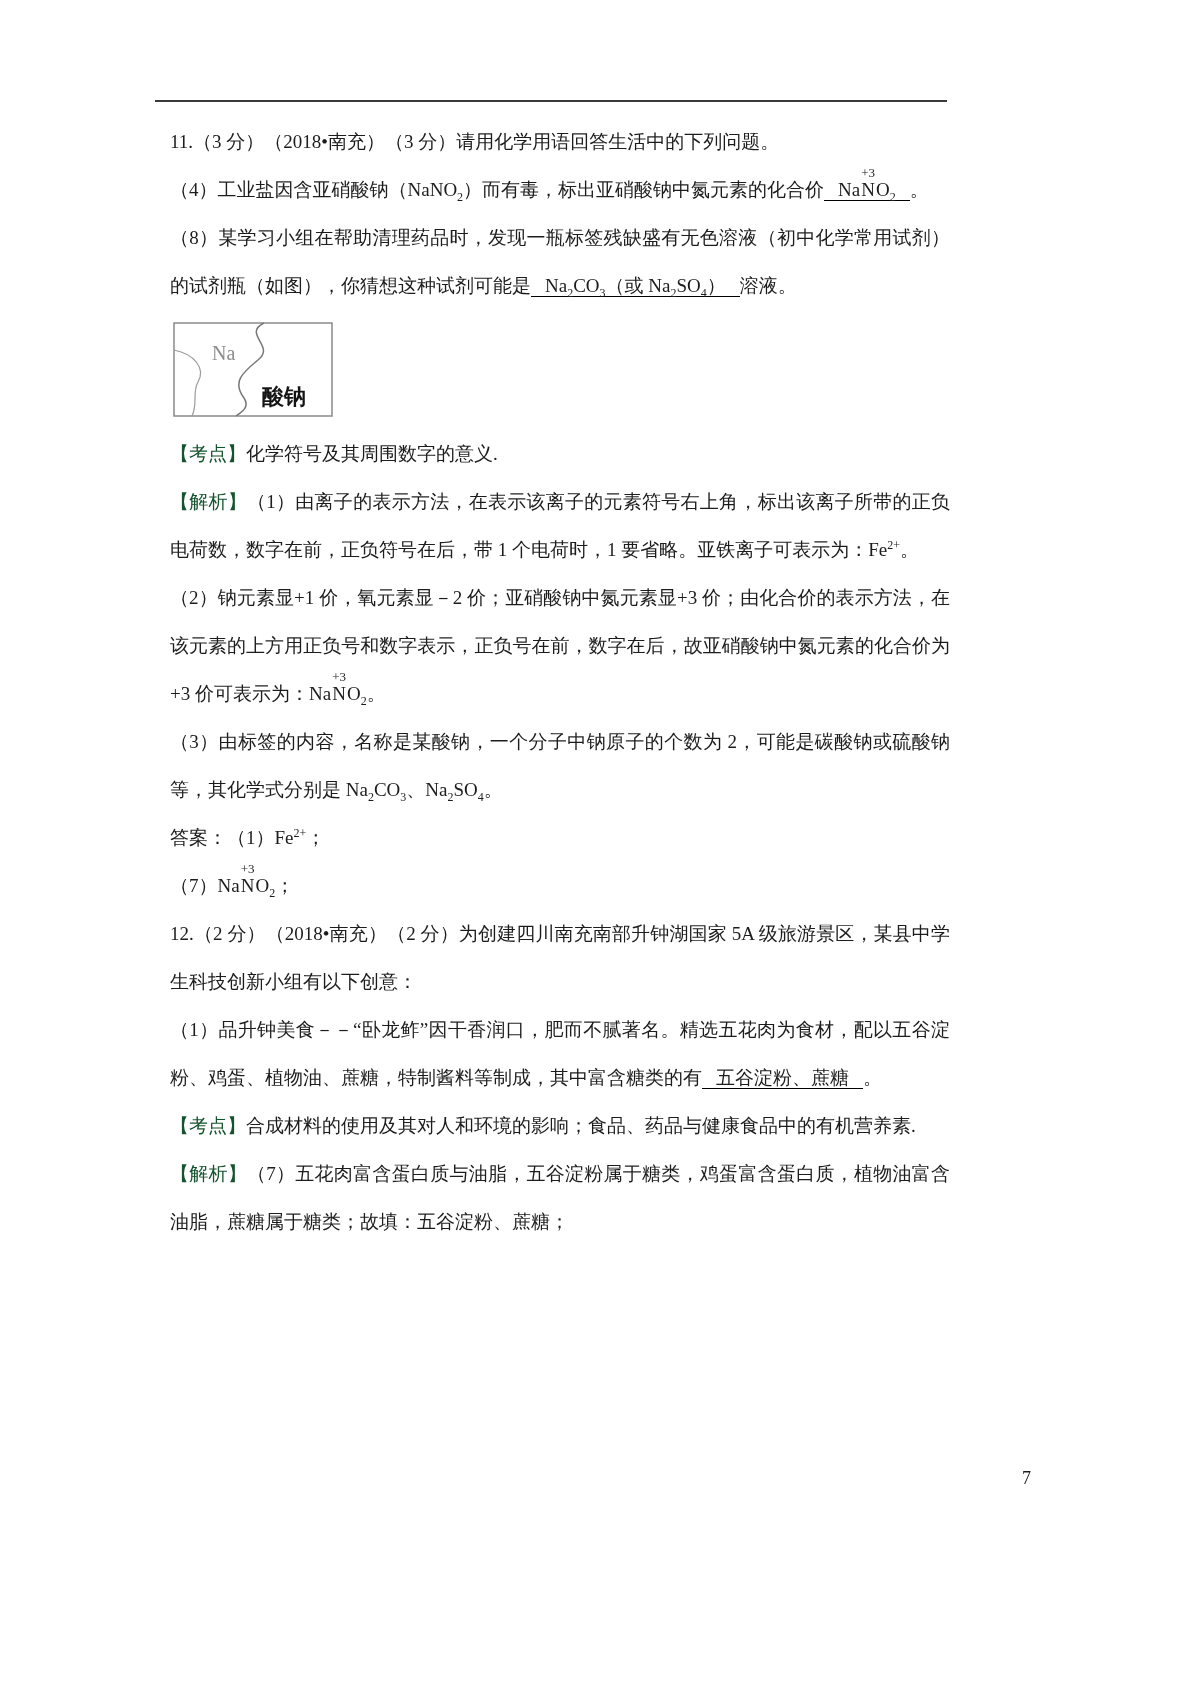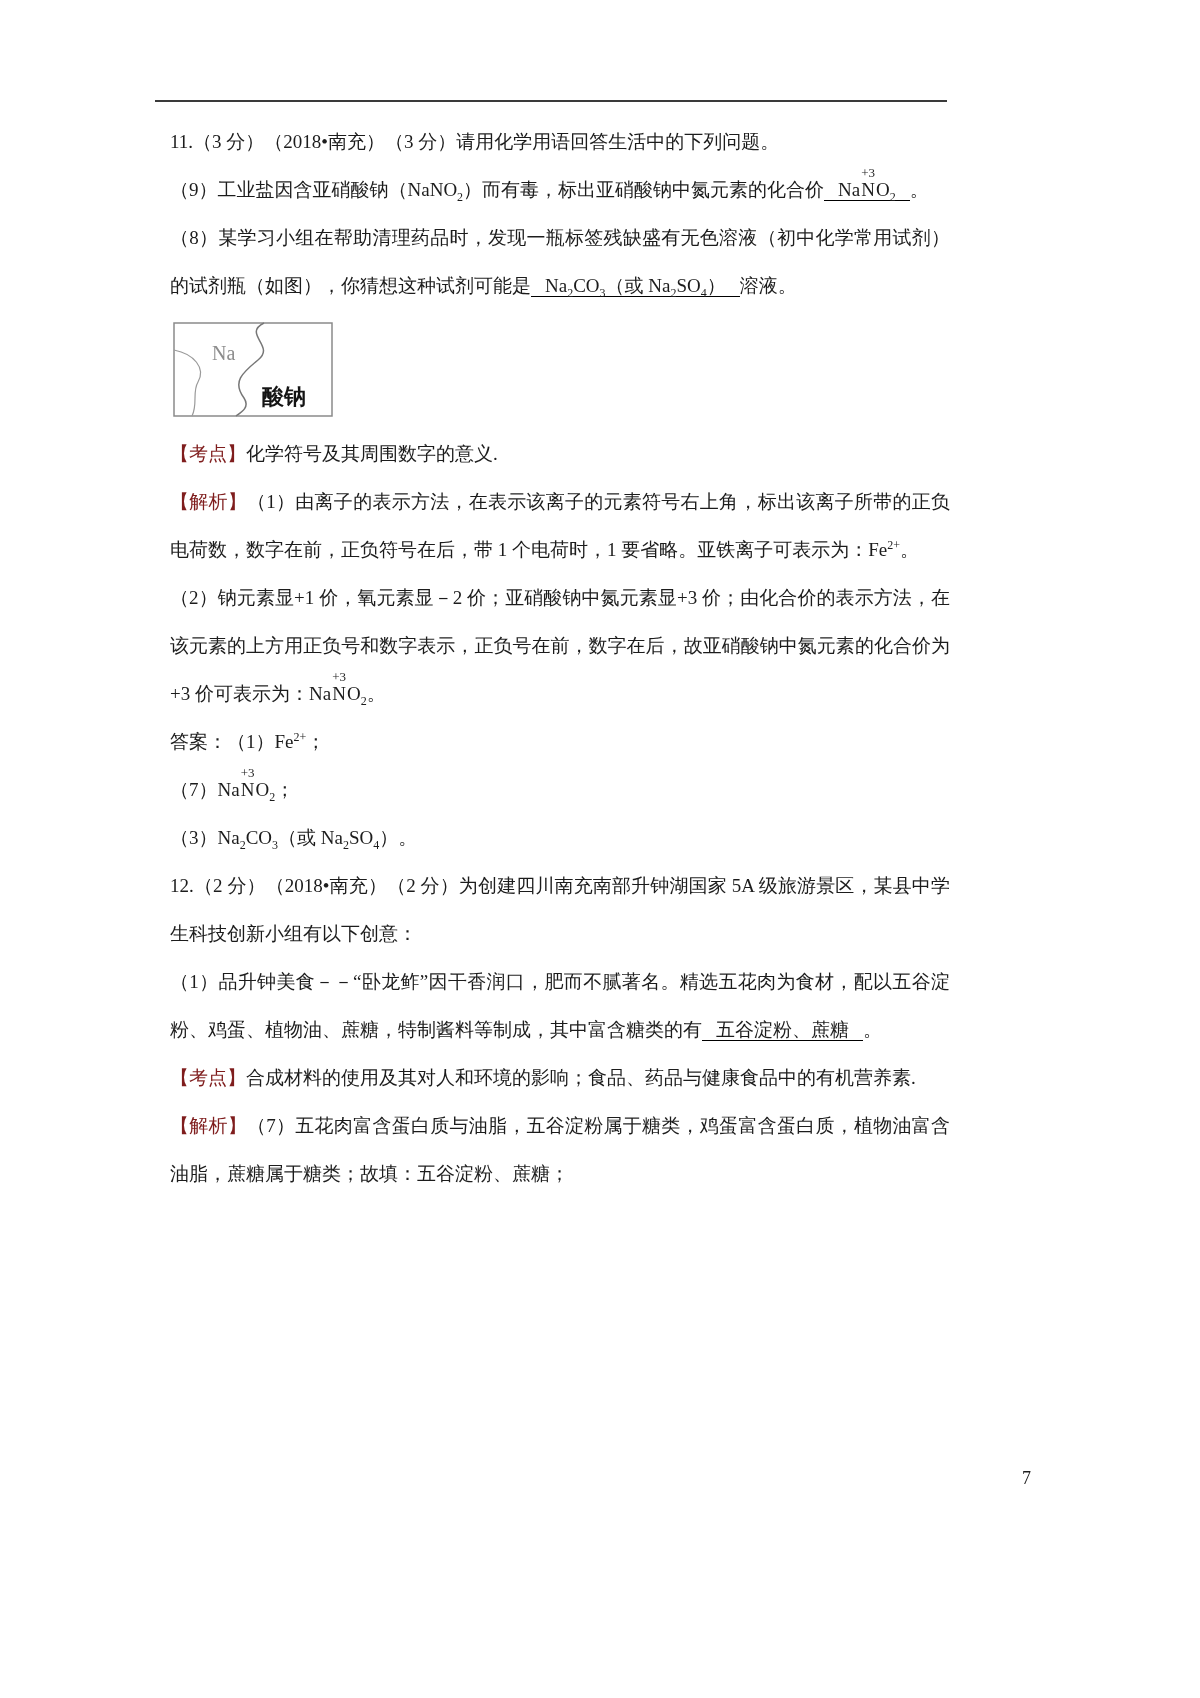--- a/index.html
+++ b/index.html
@@ -43,21 +43,21 @@
     white-space:nowrap;
   }
   .vstack{
     display:inline-block;
     text-align:center;
     line-height:1.05;
     margin:0 1px;
   }
   .vstack .v{display:block;font-size:13px;}
   .vstack .e{display:block;font-size:19px;}
-  .tag{color:#7f1d1d;}
+  .tag{color:#14532d;}
   .label-figure{
     margin:10px 0 6px 2px;
     height:104px;
   }
   .page-number{
     position:absolute;
     left:1022px;
     top:1468px;
     font-size:18px;
   }
@@ -66,46 +66,46 @@
 <body>
 
 <div class="page">
   <div class="top-rule"></div>
 
   <div class="content">
 
     <p>11.（3 分）（2018•南充）（3 分）请用化学用语回答生活中的下列问题。</p>
 
 
-    <p><span>（9）工业盐因含亚硝酸钠（NaNO</span><sub>2</sub><span>）而有毒，标出亚硝酸钠中氮元素的化合价</span><span class="blank"><span>Na</span><span class="vstack"><span class="v">+3</span><span class="e">N</span></span><span>O</span><sub>2</sub></span><span>。</span></p>
+    <p><span>（4）工业盐因含亚硝酸钠（NaNO</span><sub>2</sub><span>）而有毒，标出亚硝酸钠中氮元素的化合价</span><span class="blank"><span>Na</span><span class="vstack"><span class="v">+3</span><span class="e">N</span></span><span>O</span><sub>2</sub></span><span>。</span></p>
 
     <p><span>（8）某学习小组在帮助清理药品时，发现一瓶标签残缺盛有无色溶液（初中化学常用试剂）的试剂瓶（如图），你猜想这种试剂可能是</span><span class="blank"><span>Na</span><sub>2</sub><span>CO</span><sub>3</sub><span>（或 Na</span><sub>2</sub><span>SO</span><sub>4</sub><span>）</span></span><span>溶液。</span></p>
 
     <div class="label-figure">
       <svg width="170" height="100" viewBox="0 0 170 100">
         <rect x="2" y="3" width="158" height="93" fill="#ffffff" stroke="#8a8a8a" stroke-width="1.5"></rect>
         <path d="M92,3 C70,14 104,26 86,40 C70,53 60,62 72,78 C78,87 70,92 64,96" fill="none" stroke="#777777" stroke-width="1.5"></path>
         <path d="M2,30 C22,34 34,48 26,62 C20,72 26,84 20,96" fill="none" stroke="#9a9a9a" stroke-width="1.2"></path>
         <text x="40" y="40" font-size="20" fill="#8d8d8d">Na</text>
         <text x="90" y="84" font-size="22" font-weight="bold" fill="#141414">酸钠</text>
       </svg>
     </div>
 
     <p><span class="tag">【考点】</span><span>化学符号及其周围数字的意义.</span></p>
 
     <p><span class="tag">【解析】</span><span>（1）由离子的表示方法，在表示该离子的元素符号右上角，标出该离子所带的正负电荷数，数字在前，正负符号在后，带 1 个电荷时，1 要省略。亚铁离子可表示为：Fe</span><sup>2+</sup><span>。</span></p>
 
     <p><span>（2）钠元素显+1 价，氧元素显－2 价；亚硝酸钠中氮元素显+3 价；由化合价的表示方法，在该元素的上方用正负号和数字表示，正负号在前，数字在后，故亚硝酸钠中氮元素的化合价为+3 价可表示为：Na</span><span class="vstack"><span class="v">+3</span><span class="e">N</span></span><span>O</span><sub>2</sub><span>。</span></p>
 
+    <p><span>（3）由标签的内容，名称是某酸钠，一个分子中钠原子的个数为 2，可能是碳酸钠或硫酸钠等，其化学式分别是 Na</span><sub>2</sub><span>CO</span><sub>3</sub><span>、Na</span><sub>2</sub><span>SO</span><sub>4</sub><span>。</span></p>
 
     <p><span>答案：（1）Fe</span><sup>2+</sup><span>；</span></p>
 
     <p><span>（7）Na</span><span class="vstack"><span class="v">+3</span><span class="e">N</span></span><span>O</span><sub>2</sub><span>；</span></p>
 
-    <p><span>（3）Na</span><sub>2</sub><span>CO</span><sub>3</sub><span>（或 Na</span><sub>2</sub><span>SO</span><sub>4</sub><span>）。</span></p>
 
     <p>12.（2 分）（2018•南充）（2 分）为创建四川南充南部升钟湖国家 5A 级旅游景区，某县中学生科技创新小组有以下创意：</p>
 
     <p><span>（1）品升钟美食－－“卧龙鲊”因干香润口，肥而不腻著名。精选五花肉为食材，配以五谷淀粉、鸡蛋、植物油、蔗糖，特制酱料等制成，其中富含糖类的有</span><span class="blank"><span>五谷淀粉、蔗糖</span></span><span>。</span></p>
 
 
 
     <p><span class="tag">【考点】</span><span>合成材料的使用及其对人和环境的影响；食品、药品与健康食品中的有机营养素.</span></p>
 
     <p><span class="tag">【解析】</span><span>（7）五花肉富含蛋白质与油脂，五谷淀粉属于糖类，鸡蛋富含蛋白质，植物油富含油脂，蔗糖属于糖类；故填：五谷淀粉、蔗糖；</span></p>

